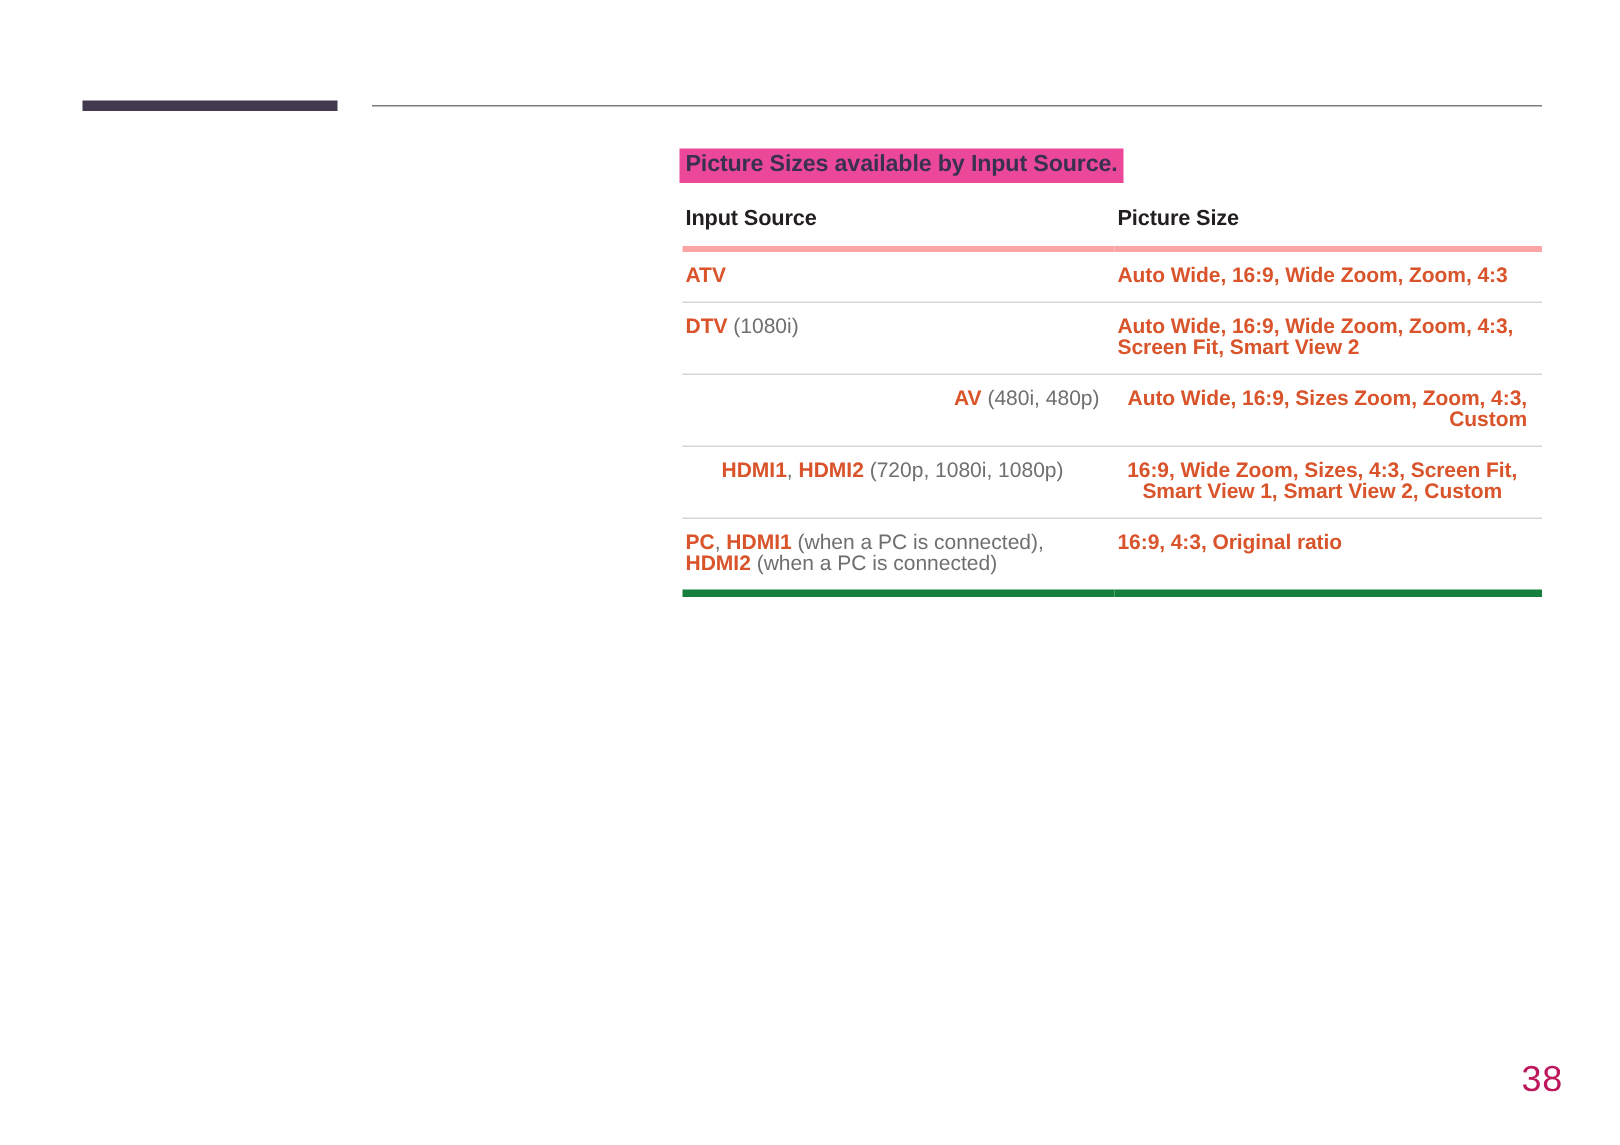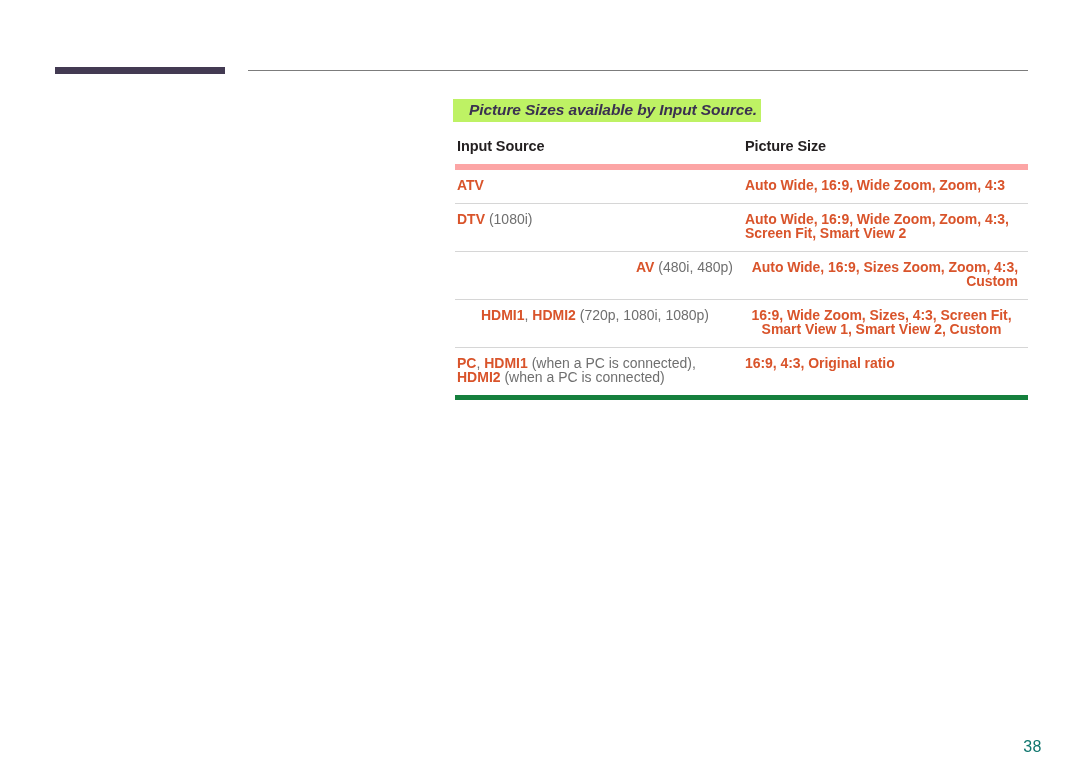--- a/index.html
+++ b/index.html
@@ -31,29 +31,28 @@
     width: 780px;
     height: 1px;
     background: #7c7c7c;
   }
 
   
   #section-title {
     position: absolute;
     left: 453px;
     top: 99px;
-    background: #bef264;
+    background: #ec4899;
     color: #3a3050;
     font-size: 15.5px;
     font-weight: bold;
     line-height: 20px;
-    padding: 1px 4px 2px 16px;
+    padding: 1px 4px 2px 4px;
     letter-spacing: -0.1px;
     white-space: nowrap;
-    font-style: italic;
   }
 
   
   #picture-size-table {
     position: absolute;
     left: 455px;
     top: 138px;
     width: 573px;
     border-collapse: collapse;
     table-layout: fixed;
@@ -61,21 +60,21 @@
   #picture-size-table col.c-source { width: 288px; }
   #picture-size-table col.c-size   { width: 285px; }
 
   #picture-size-table thead th {
     text-align: left;
     vertical-align: bottom;
     font-size: 14.5px;
     font-weight: bold;
     color: #231f20;
     padding: 0 0 10px 2px;
-    border-bottom: 6px solid #fca5a5;
+    border-bottom: 4px solid #fca5a5;
     letter-spacing: -0.1px;
   }
 
   #picture-size-table tbody td {
     vertical-align: top;
     padding: 8px 10px 10px 2px;
     border-bottom: 1px solid #d6d6d6;
     font-size: 14px;
     line-height: 14.5px;
   }
@@ -92,23 +91,23 @@
   tr[data-row="dtv"] td      { padding-bottom: 14px; }
   tr[data-row="av"] td       { padding-bottom: 12px; text-align: right; }
   tr[data-row="hdmi-hd"] td  { padding-bottom: 14px; text-align: center; }
   tr[data-row="hdmi-sd"] td  { padding-bottom: 14px; }
   tr[data-row="pc"] td       { padding-bottom: 14px; }
 
   
   #page-number {
     position: absolute;
     right: 38px;
-    top: 738px;
-    font-size: 16px;
-    color: #0f766e;
+    top: 706px;
+    font-size: 24px;
+    color: #be185d;
     letter-spacing: 0.5px;
   }
 </style>
 </head>
 <body>
 
 <div id="header-rule-left"></div>
 <div id="header-rule-right"></div>
 
 <div id="section-title">Picture Sizes available by Input Source.</div>

